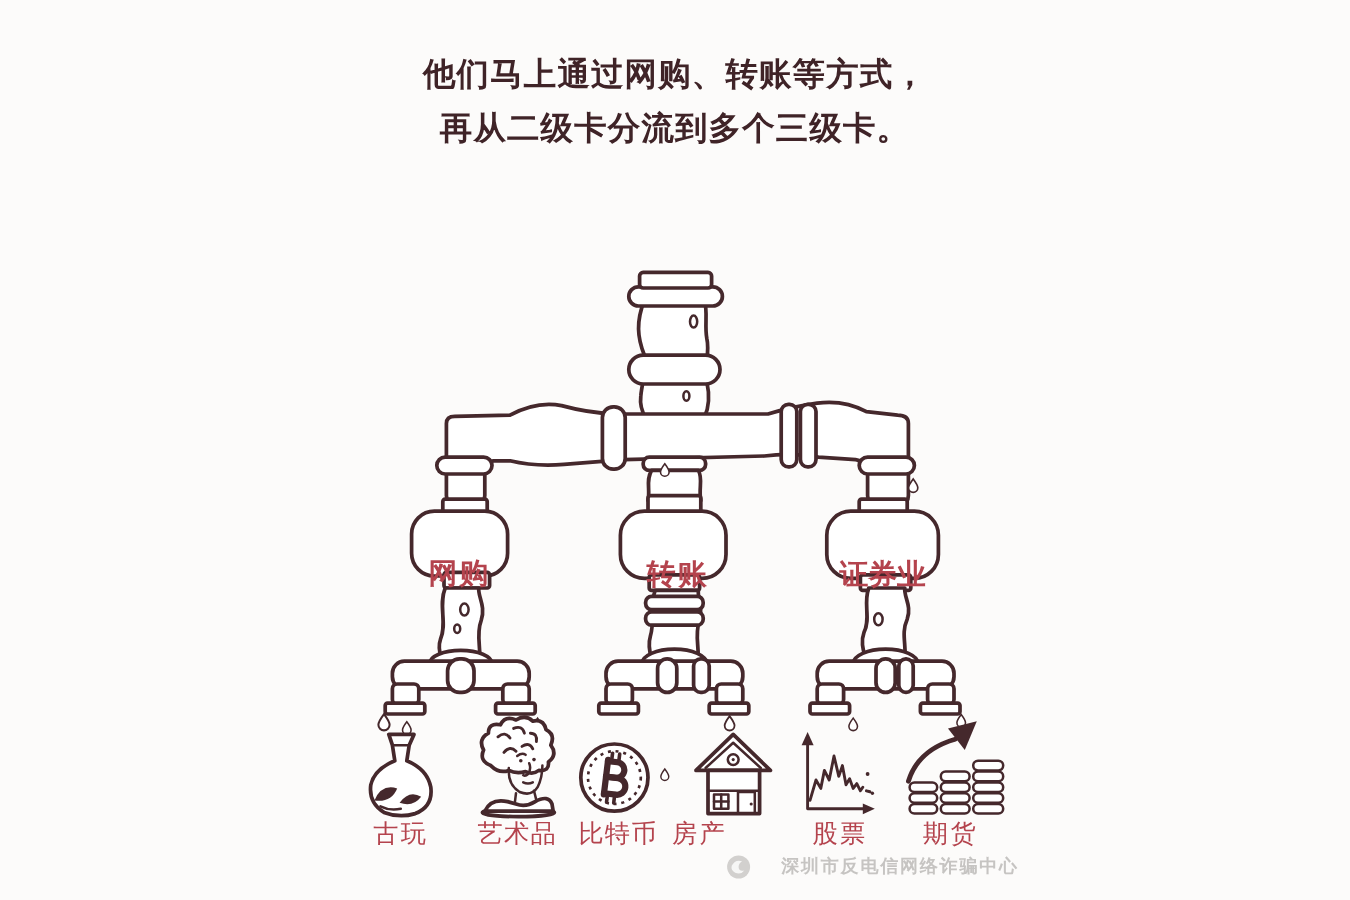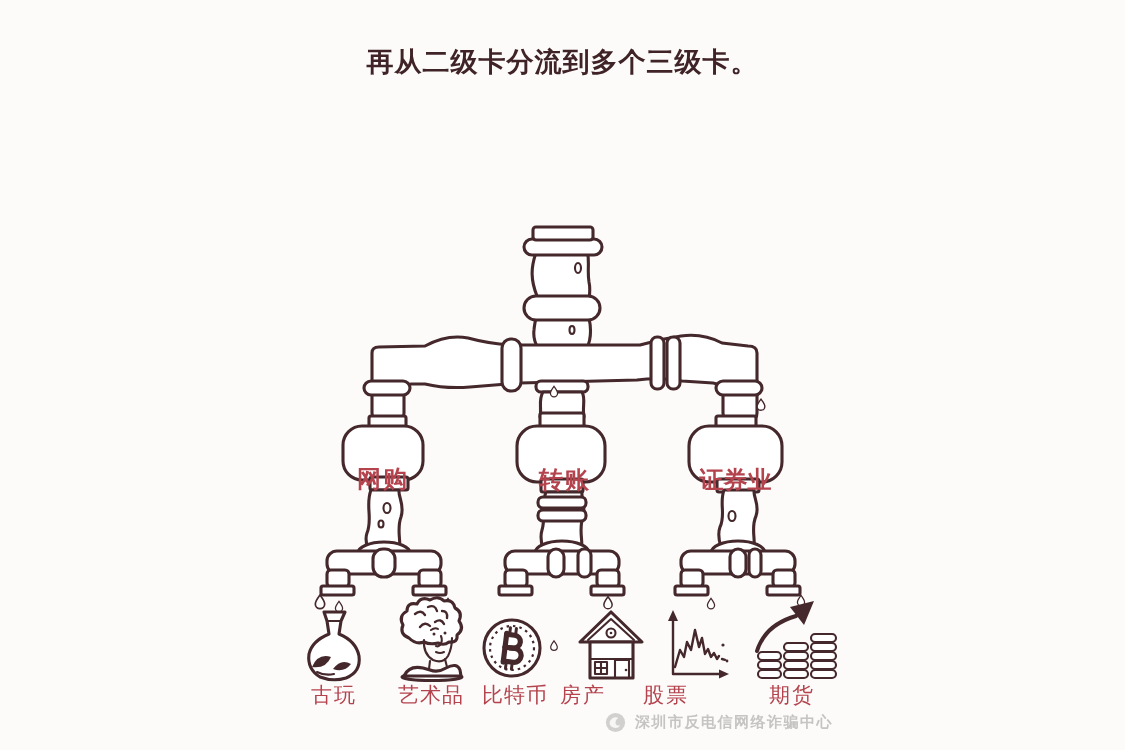--- a/index.html
+++ b/index.html
@@ -35,34 +35,35 @@
   .valve-label.v1{left:517px;top:440px;width:96px;}
   .valve-label.v2{left:689px;top:440px;width:93px;letter-spacing:0;}
   .dest-label{
     position:absolute;top:681px;width:90px;text-align:center;
     color:var(--red,#b4434d);font-weight:400;font-size:21px;letter-spacing:2px;
   }
   .dest-label.d0{left:289px;}
   .dest-label.d1{left:386px;letter-spacing:1px;}
   .dest-label.d2{left:470px;letter-spacing:1px;}
   .dest-label.d3{left:538px;}
-  .dest-label.d4{left:621px;}
+  .dest-label.d4{left:655px;}
   .dest-label.d5{left:747px;}
   .watermark{
-    position:absolute;top:711px;left:604px;display:flex;align-items:center;gap:8px;
+    position:absolute;top:711px;left:604px;display:flex;align-items:center;gap:24px;
     color:var(--gray,#c6c4c2);font-size:15px;font-weight:700;letter-spacing:1.5px;
   }
   .wm-logo{width:23px;height:23px;flex:0 0 auto;}
 </style>
 </head>
 <body>
 
 <div class="canvas">
 
   <div class="intro">
+    <div>他们马上通过网购、转账等方式，</div>
     <div>再从二级卡分流到多个三级卡。</div>
   </div>
 
   <svg class="pipe-svg" viewBox="0 0 1125 750">
     <defs>
       <path id="drop" d="M0,-7 C3,-3 5.5,0.5 5.5,3.5 A5.5,5.5 0 1 1 -5.5,3.5 C-5.5,0.5 -3,-3 0,-7 Z"></path>
     </defs>
 
     <g>
       <path class="ln" d="M537,250 C530,268 531,281 537,296 C540,306 535,318 534,330 C533,338 535,343 538,348

